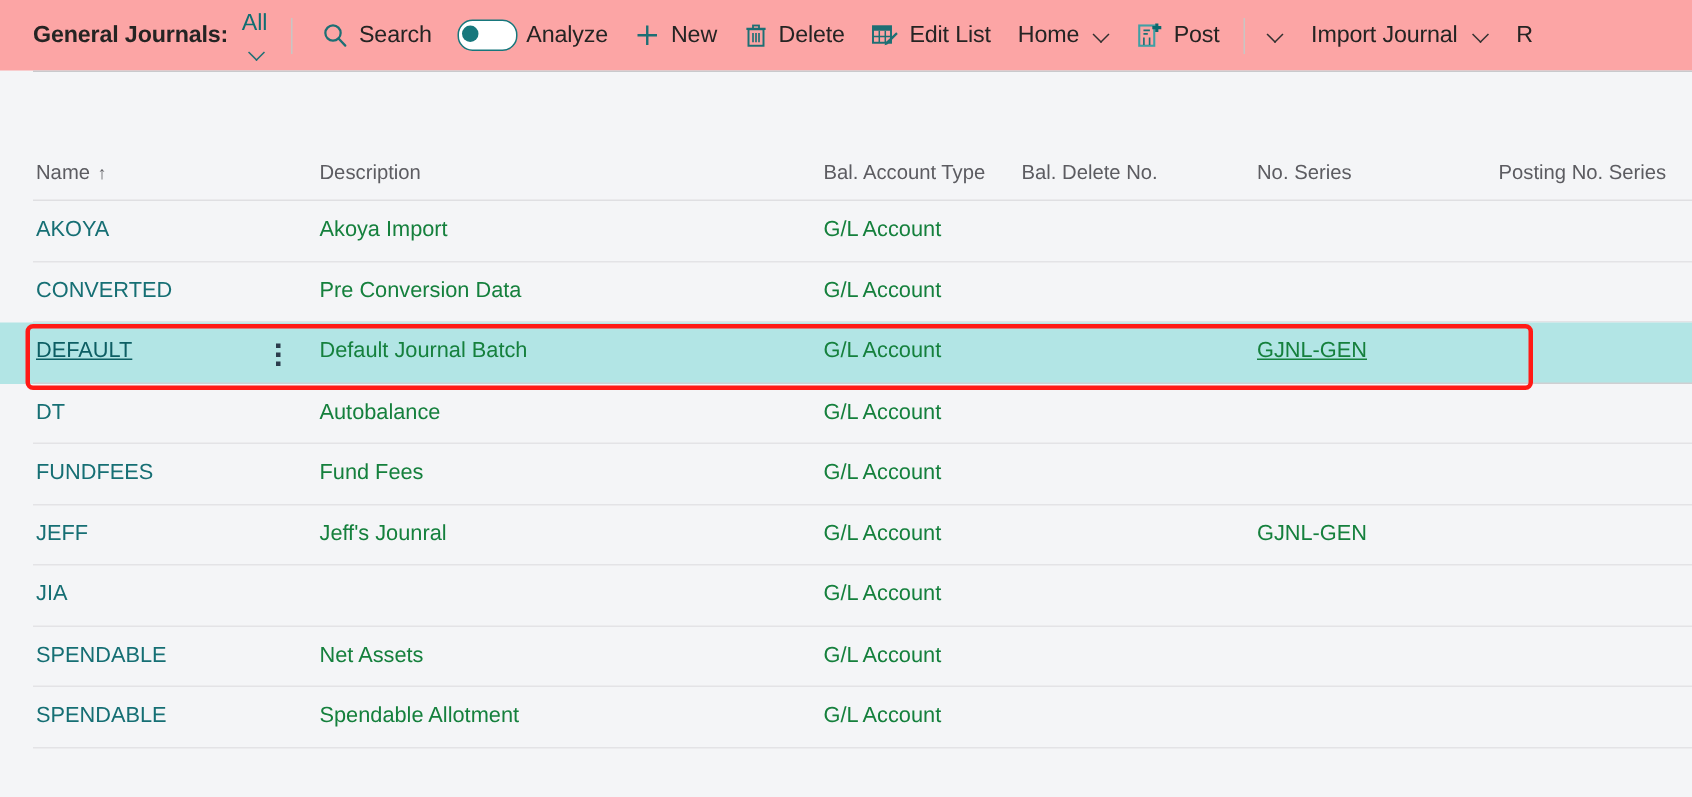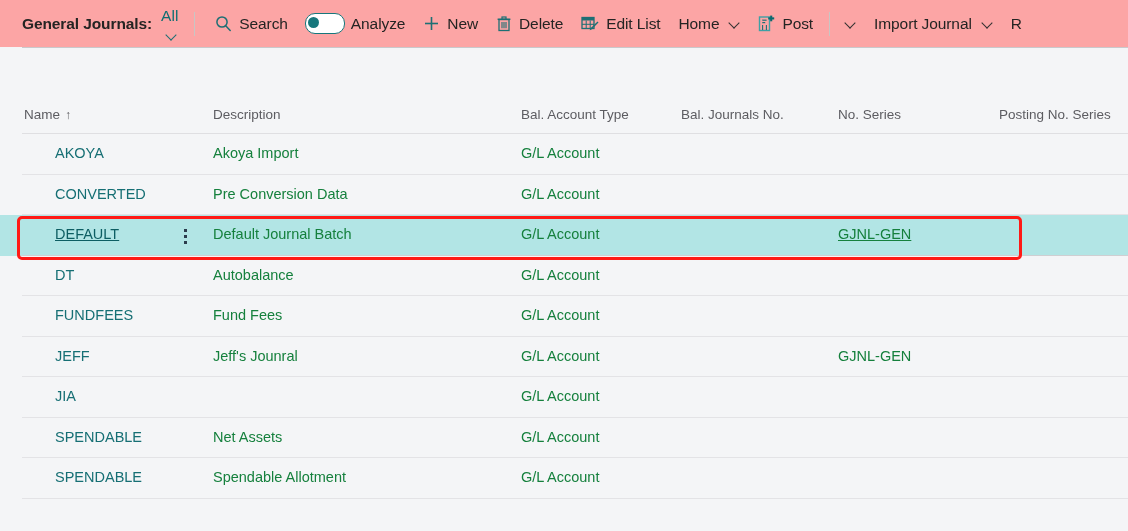--- a/index.html
+++ b/index.html
@@ -150,21 +150,20 @@
   .row .cell {
     position: absolute;
     top: 11px;
     font-size: 14.5px;
     white-space: nowrap;
     color: #15803d;
   }
   .row .cell.name {
     color: #166f74;
     cursor: pointer;
-    margin-left: 31px;
   }
   .row .rule {
     position: absolute;
     left: 22px; bottom: 0;
     width: 1106px; height: 1px;
     background: #e3e3e6;
   }
   .row.selected { background: #b2e5e5; padding-left: 47px; }
   .row.selected .cell.name {
     color: #0d5e63;
@@ -197,21 +196,21 @@
     border: 3px solid #ff1a16;
     border-radius: 5px;
     box-sizing: border-box;
     pointer-events: none;
     z-index: 30;
   }
 
   
   .c-name  { left: 24px; }
   .c-desc  { left: 213px; }
-  .c-bat   { left: 521px; text-align: center; }
+  .c-bat   { left: 549px; text-align: center; }
   .c-ban   { left: 681px; }
   .c-nos   { left: 838px; }
   .c-pns   { left: 999px; }
 </style>
 </head>
 <body>
 
 <div id="toolbar">
 
   <span class="tb-title">General Journals:</span>
@@ -332,21 +331,21 @@
 <div id="toolbar-divider"></div>
 
 <div id="grid">
 
   <div class="grid-head">
     <div class="cell c-name">
       <span>Name</span><span class="sortarrow">↑</span>
     </div>
     <div class="cell c-desc">Description</div>
     <div class="cell c-bat">Bal. Account Type</div>
-    <div class="cell c-ban">Bal. Journals No.</div>
+    <div class="cell c-ban">Bal. Delete No.</div>
     <div class="cell c-nos">No. Series</div>
     <div class="cell c-pns">Posting No. Series</div>
   </div>
 
   <div class="head-rule"></div>
 
   <div class="rows" id="rows-container">
       <div class="row">
         <div class="cell c-name name">AKOYA</div>
         <div class="cell c-desc">Akoya Import</div>

